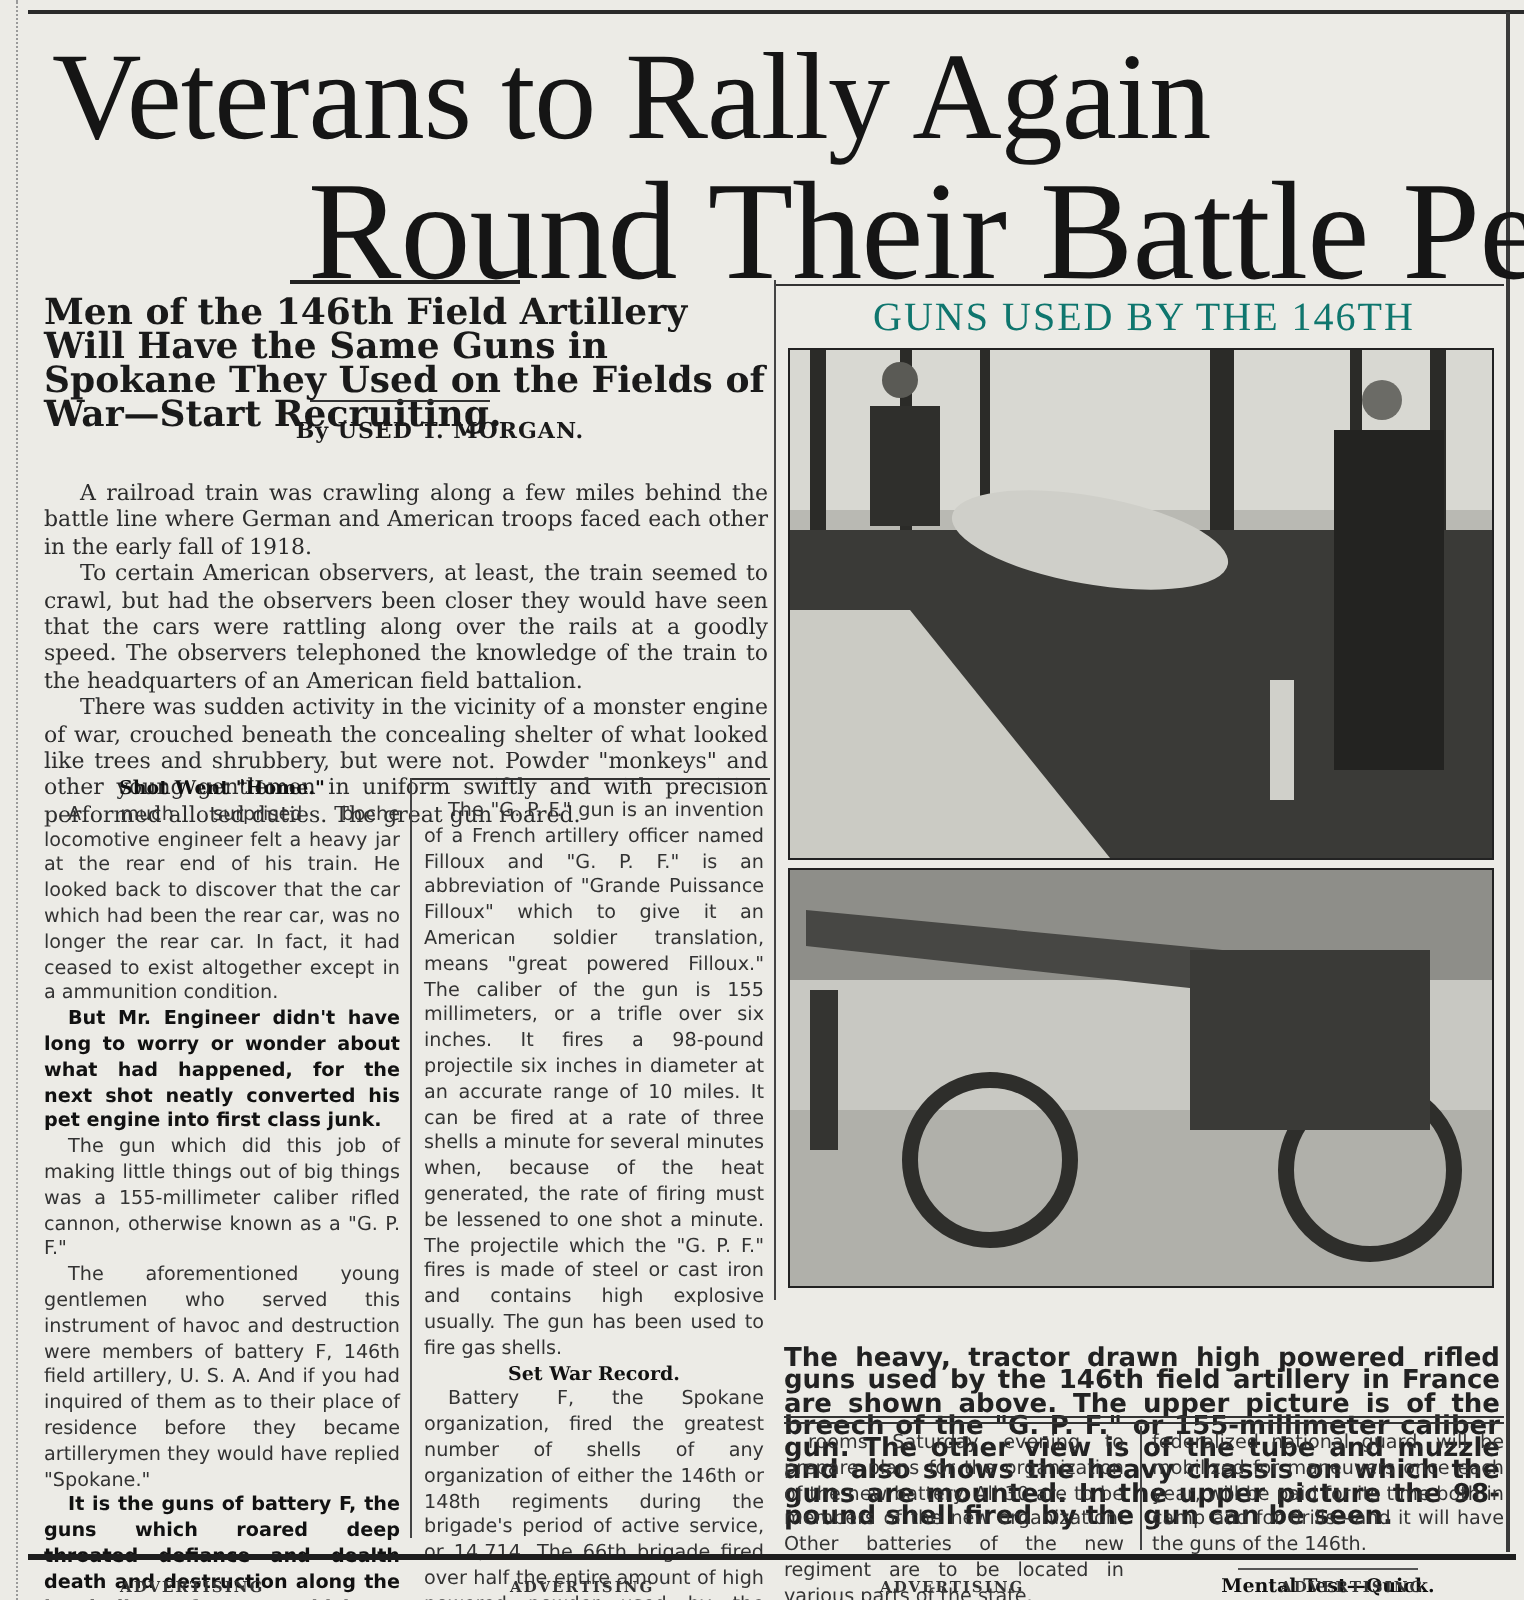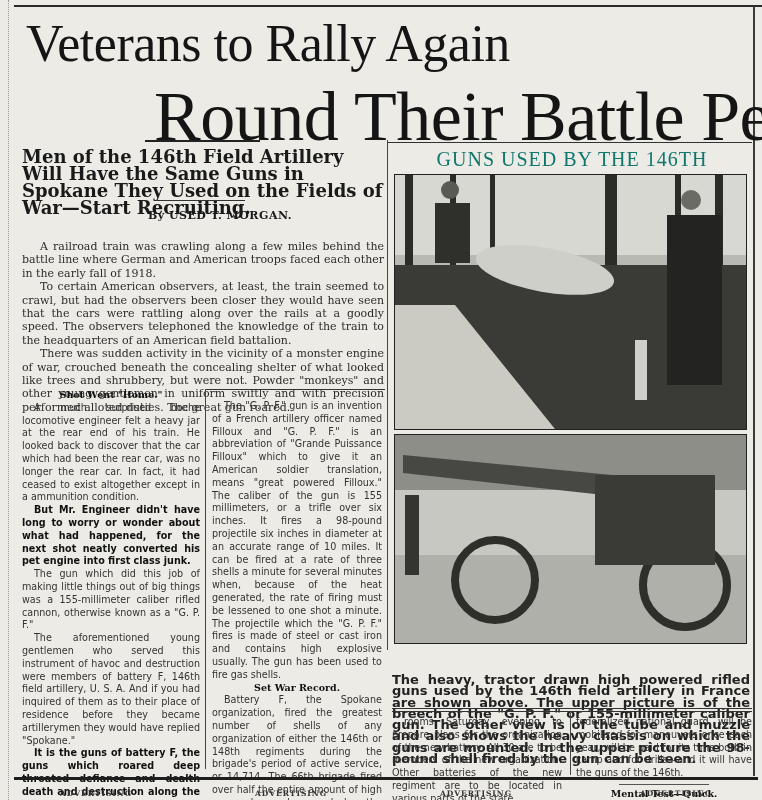--- a/index.html
+++ b/index.html
@@ -11,21 +11,21 @@
   }
   .top-rule { position:absolute; left:14px; top:5px; width:748px; height:2px; background:#2a2a2a; }
   .left-edge { position:absolute; left:0; top:0; width:8px; height:800px; border-right:1px dotted #9a9a9a; }
   .right-edge { position:absolute; left:753px; top:6px; width:2px; height:770px; background:#3a3a3a; }
 
   .headline {
     position:absolute; left:14px; top:8px; width:742px;
     font-family:"Liberation Serif", serif; font-weight:normal;
     color:#151515; line-height:1;
   }
-  .headline .l1 { position:absolute; left:12px; top:10px; font-size:52px; letter-spacing:-0.5px; white-space:nowrap; }
+  .headline .l1 { position:absolute; left:12px; top:10px; font-size:62px; letter-spacing:-0.5px; white-space:nowrap; }
   .headline .l2 { position:absolute; left:140px; top:74px; font-size:70px; letter-spacing:-0.5px; white-space:nowrap; }
 
   .deck {
     position:absolute; left:22px; top:148px; width:362px;
     font-family:"DejaVu Serif", serif; font-weight:bold; font-size:18px; line-height:17px; color:#1a1a1a;
     text-indent:0; padding-left:0;
   }
   .deck-rule { position:absolute; left:155px; top:200px; width:90px; height:1px; background:#333; }
   .byline {
     position:absolute; left:120px; top:209px; width:200px; text-align:center;

